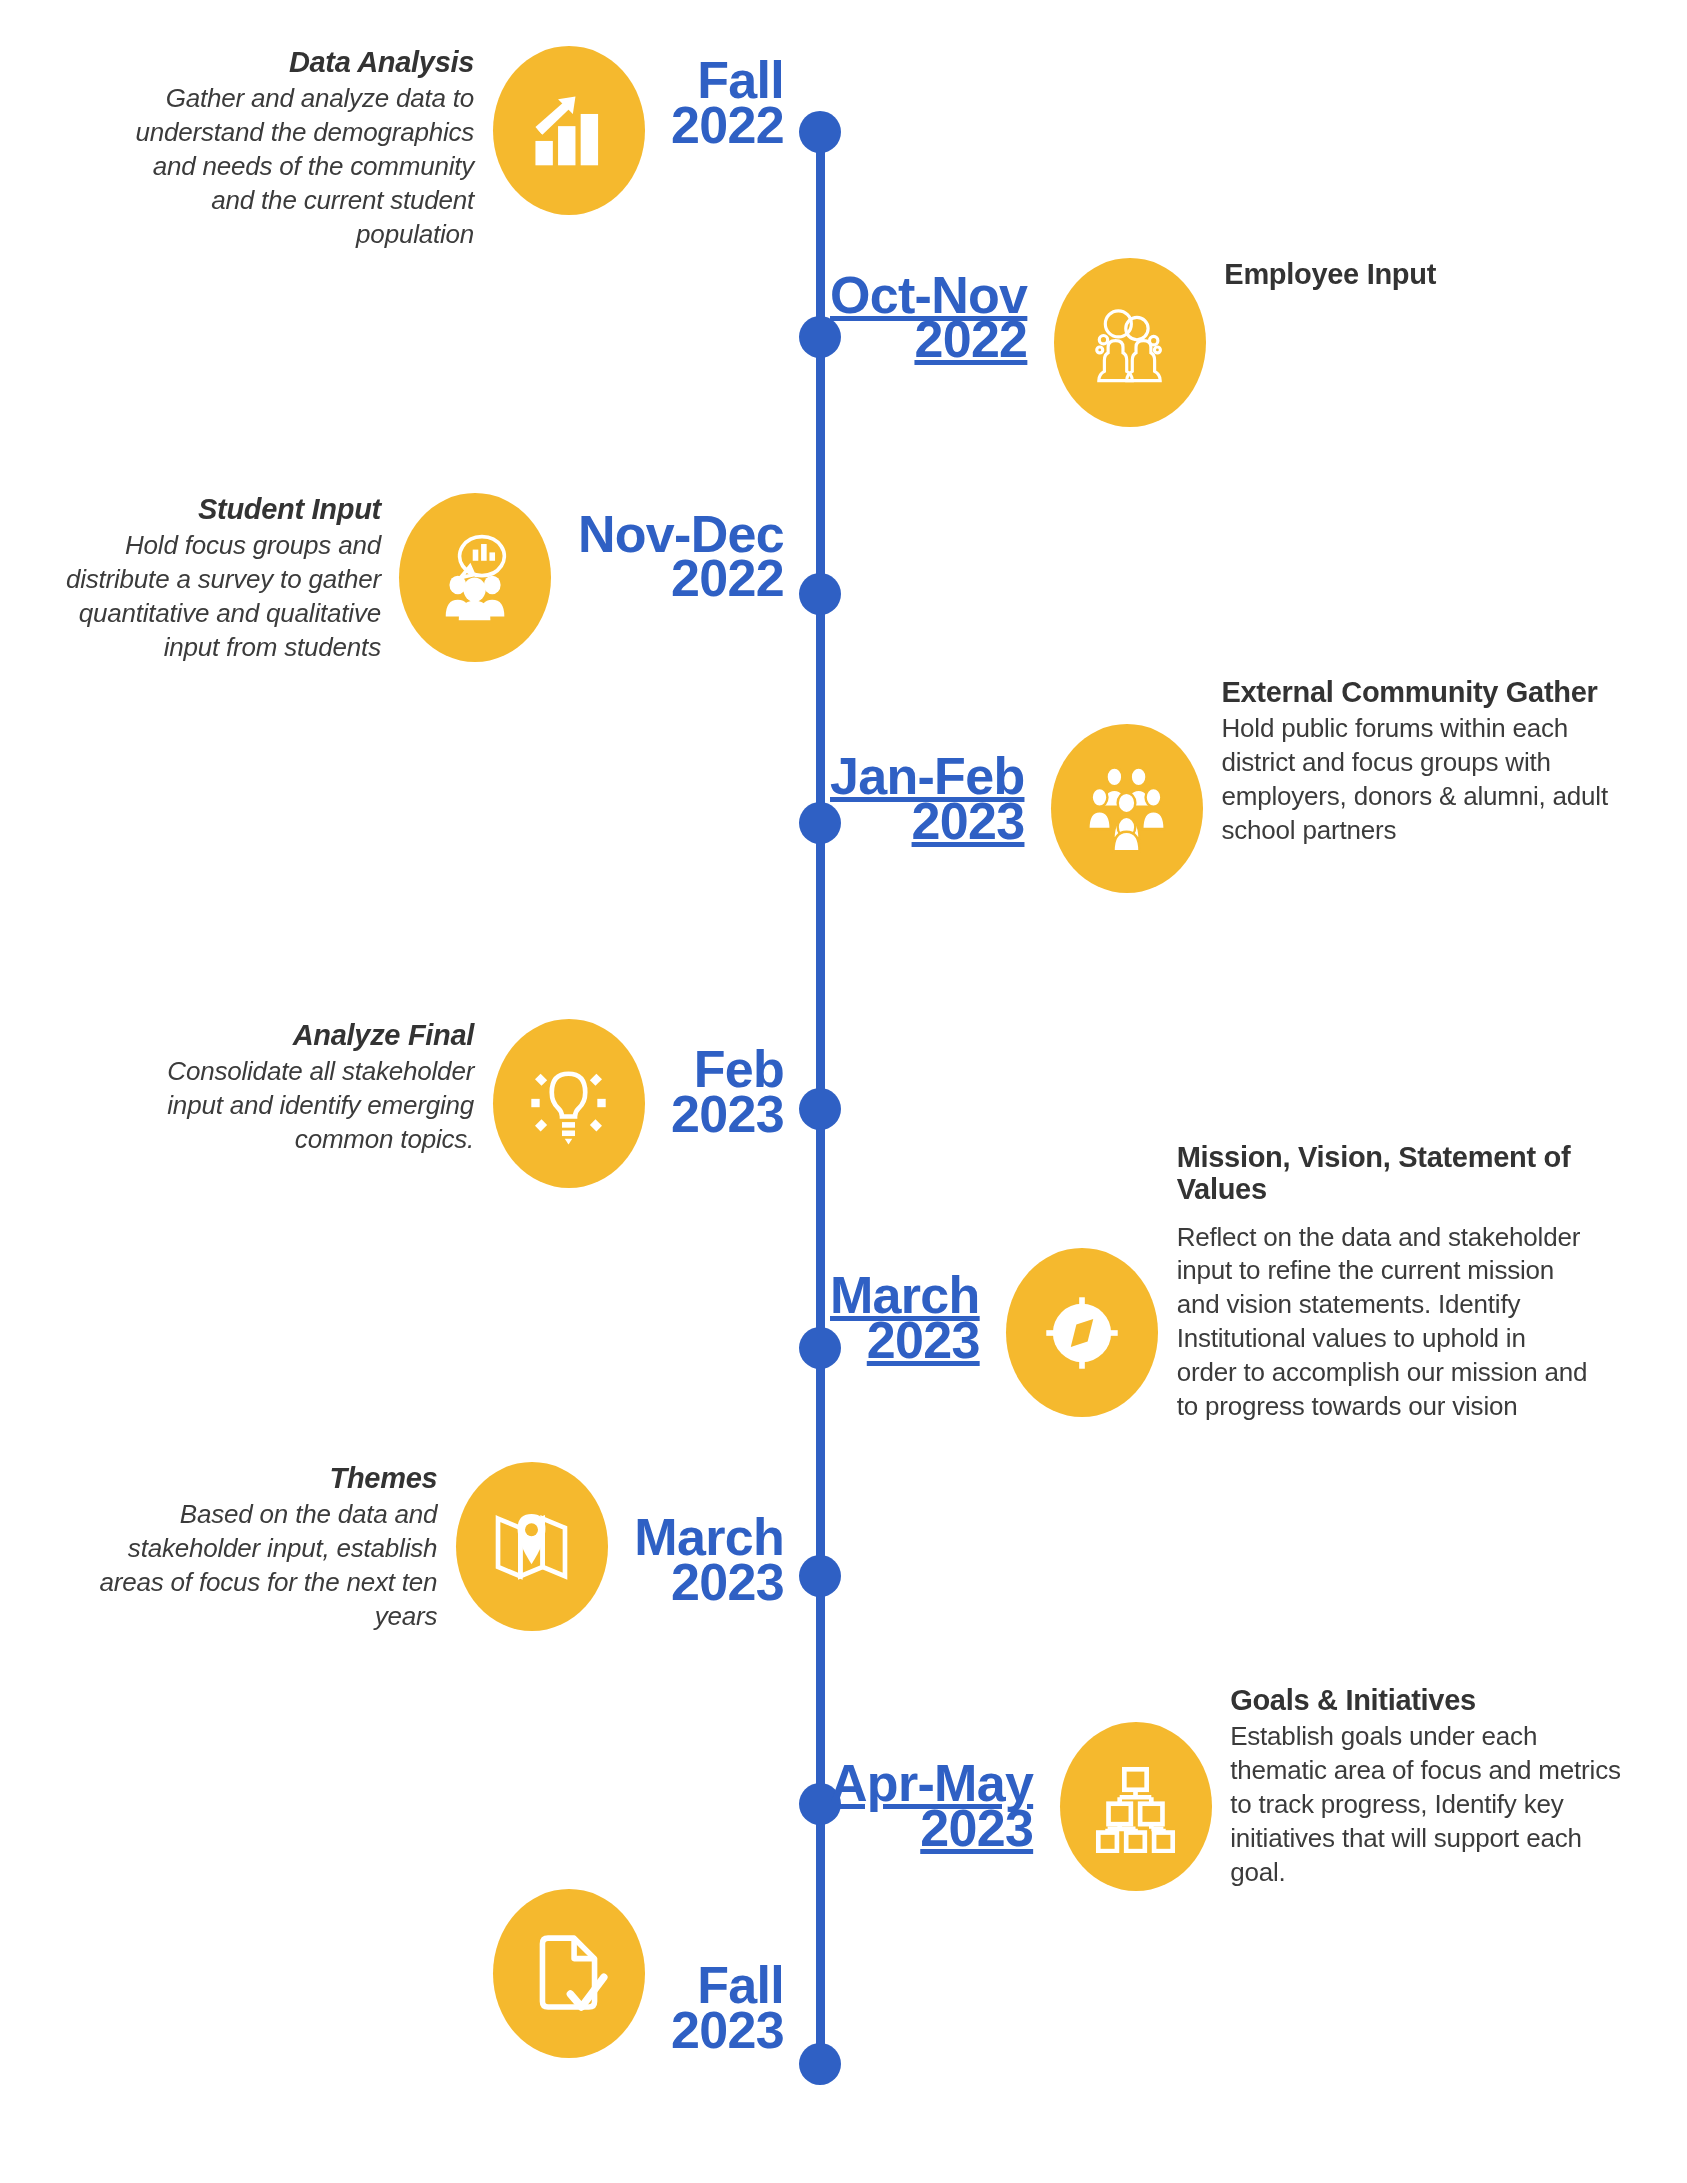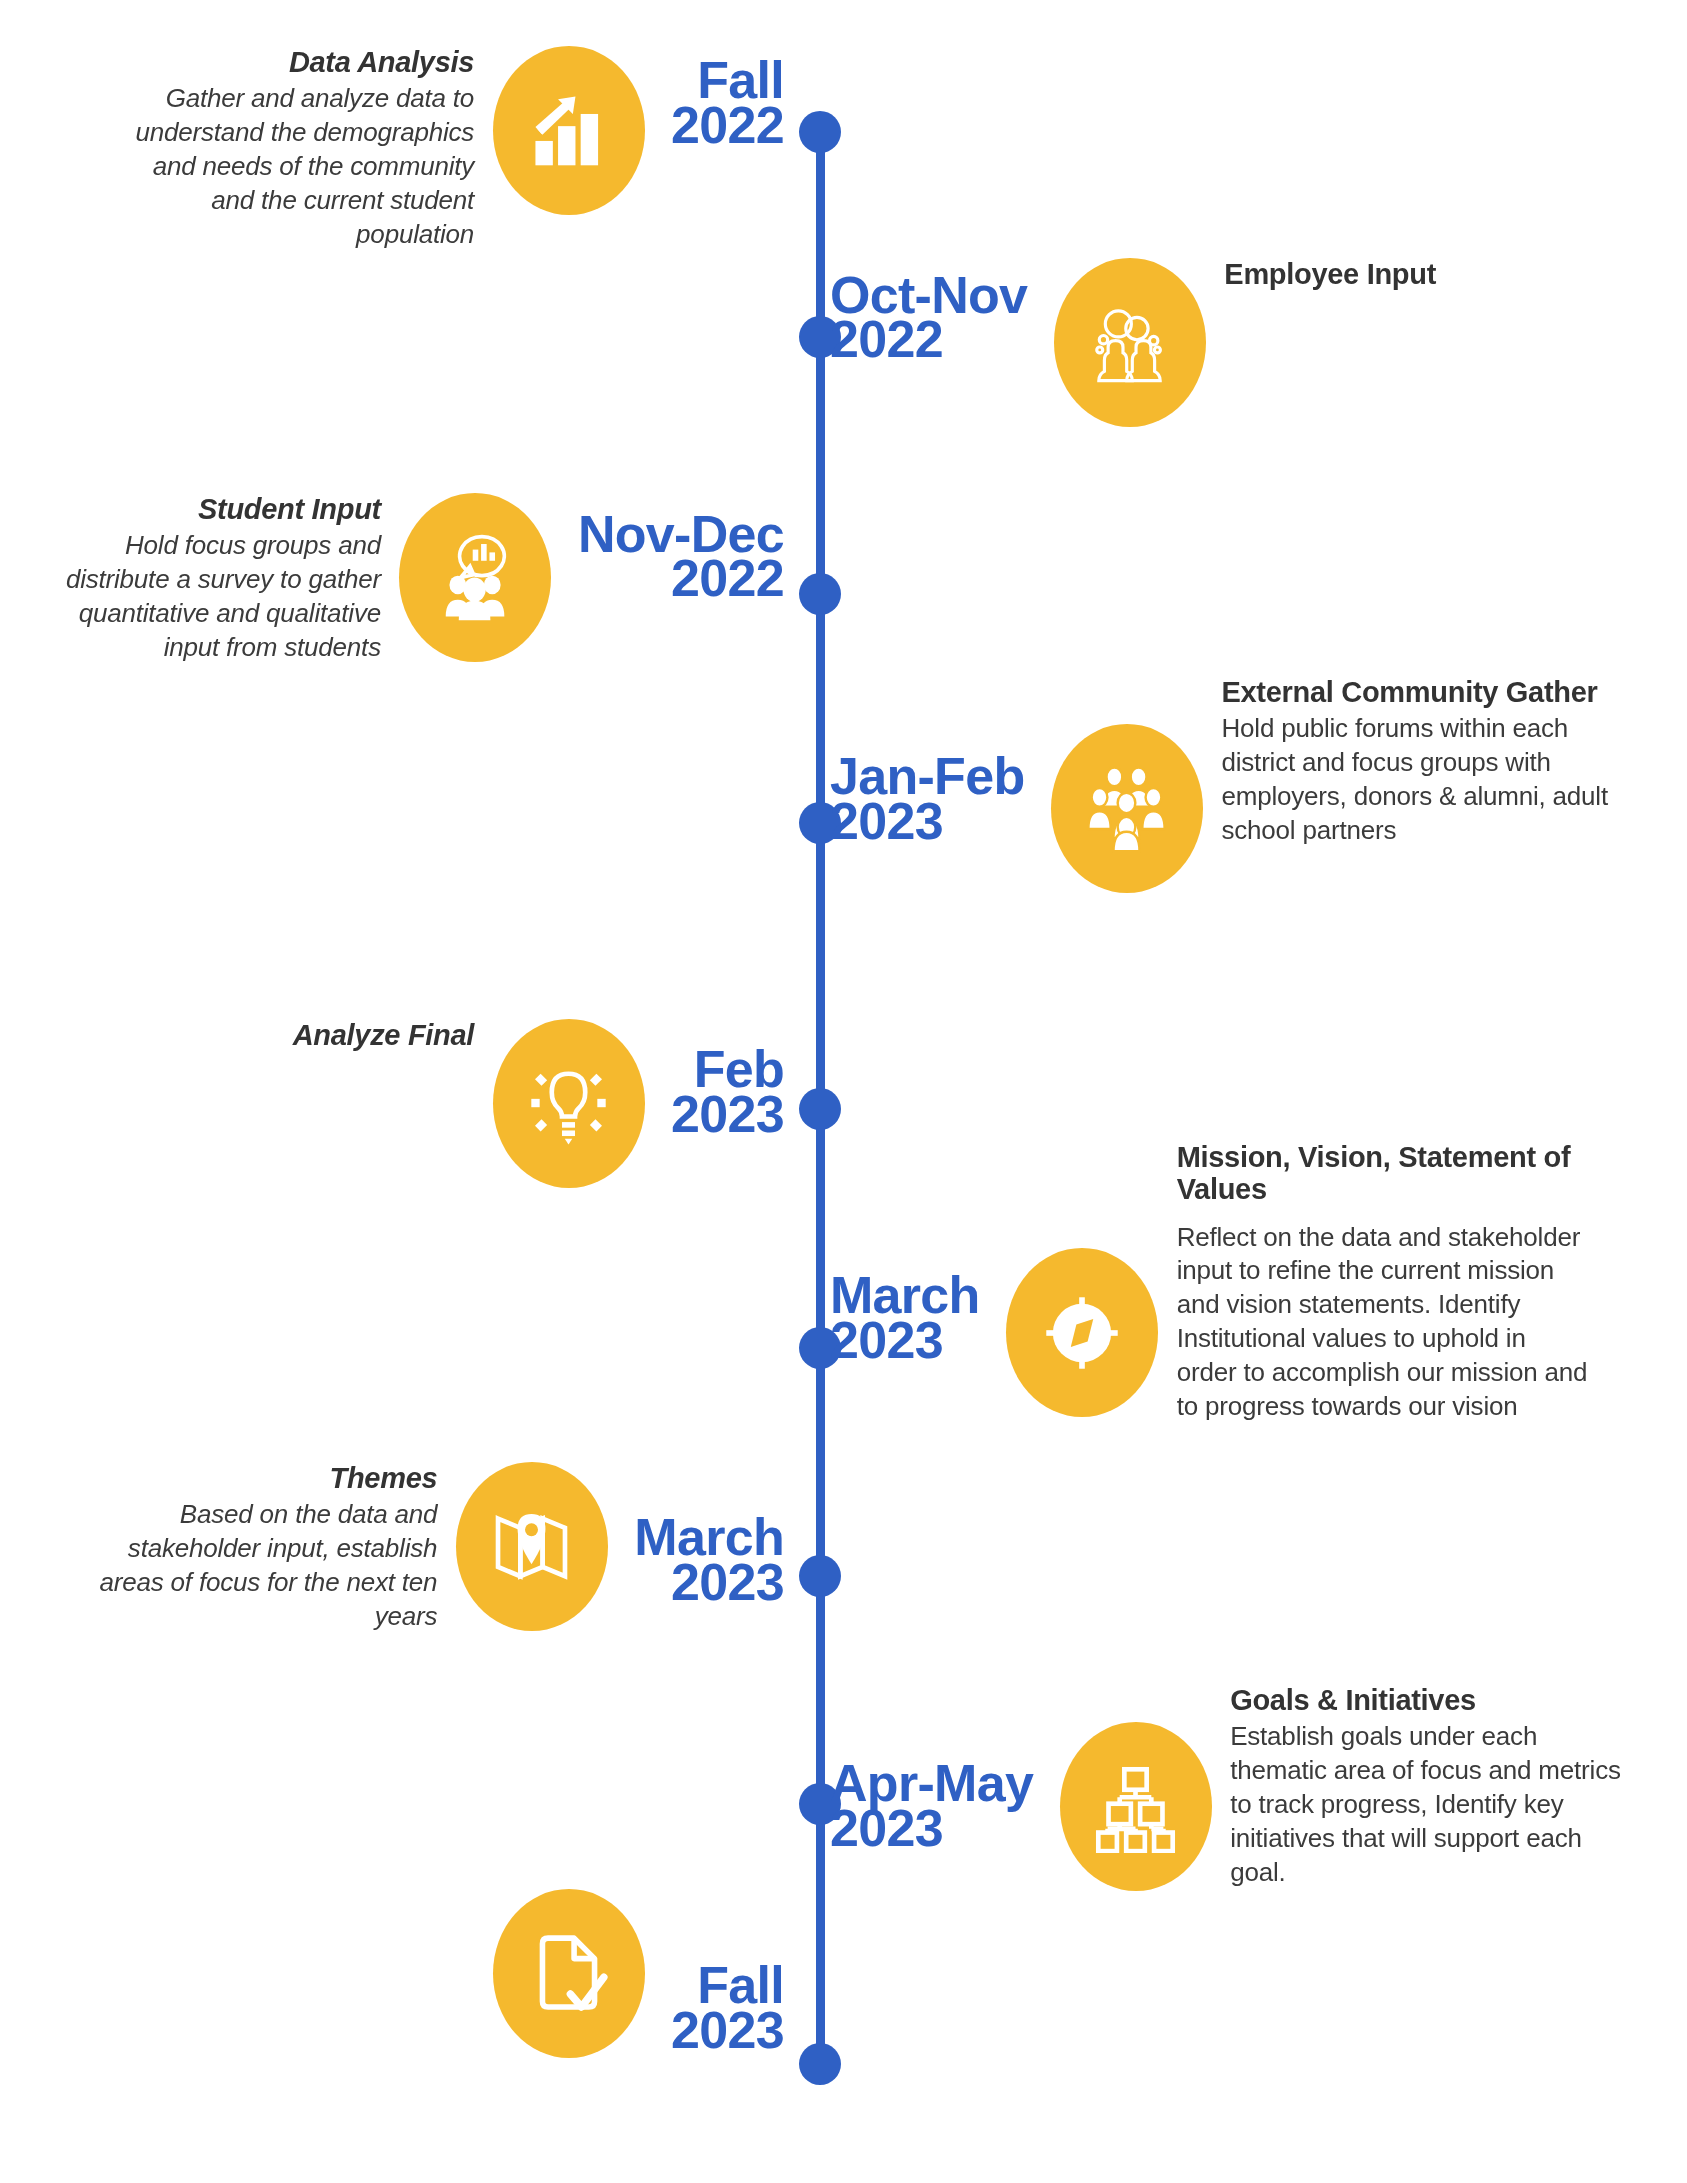--- a/index.html
+++ b/index.html
@@ -89,21 +89,21 @@
   .date-label {
     font-size: 52px;
     font-weight: bold;
     color: #2F60C4;
     line-height: 0.86;
     letter-spacing: -0.7px;
     white-space: nowrap;
     flex: 0 0 auto;
   }
   .row-left .date-label { text-align: right; }
-  .row-right .date-label { text-align: left; }
+  .row-right .date-label { text-align: right; text-decoration: underline; }
   .date-label .d1 { display: block; }
   .date-label .d2 { display: block; }
 
   
   
   .row-left  { right: 903px; }
   
   .row-right { left: 830px; }
 
   .gap-sm { width: 18.5px; flex: 0 0 auto; }
@@ -231,20 +231,21 @@
   <div class="gap-sm"></div>
   <div class="textblock" style="width:410px;">
     <div class="item-title">External Community Gather</div>
     <div class="item-desc">Hold public forums within each district and focus groups with employers, donors &amp; alumni, adult school partners</div>
   </div>
 </div>
 
 <div class="row row-left" style="top:1019px;">
   <div class="textblock">
     <div class="item-title">Analyze Final</div>
+    <div class="item-desc">Consolidate all stakeholder input and identify emerging common topics.</div>
   </div>
   <div class="gap-sm"></div>
   <div class="icon-badge">
     <svg width="93" height="93" viewBox="0 0 100 100" aria-hidden="true">
       <g fill="none" stroke="#ffffff" stroke-width="5">
         <path d="M50 18 q-18 0 -18 20 q0 11 7 17 q4 4 4 9 l14 0 q0 -5 4 -9 q7 -6 7 -17 q0 -20 -18 -20 Z"></path>
       </g>
       <g fill="#ffffff">
         <rect x="43" y="70" width="14" height="6"></rect>
         <rect x="43" y="79" width="14" height="6"></rect>

